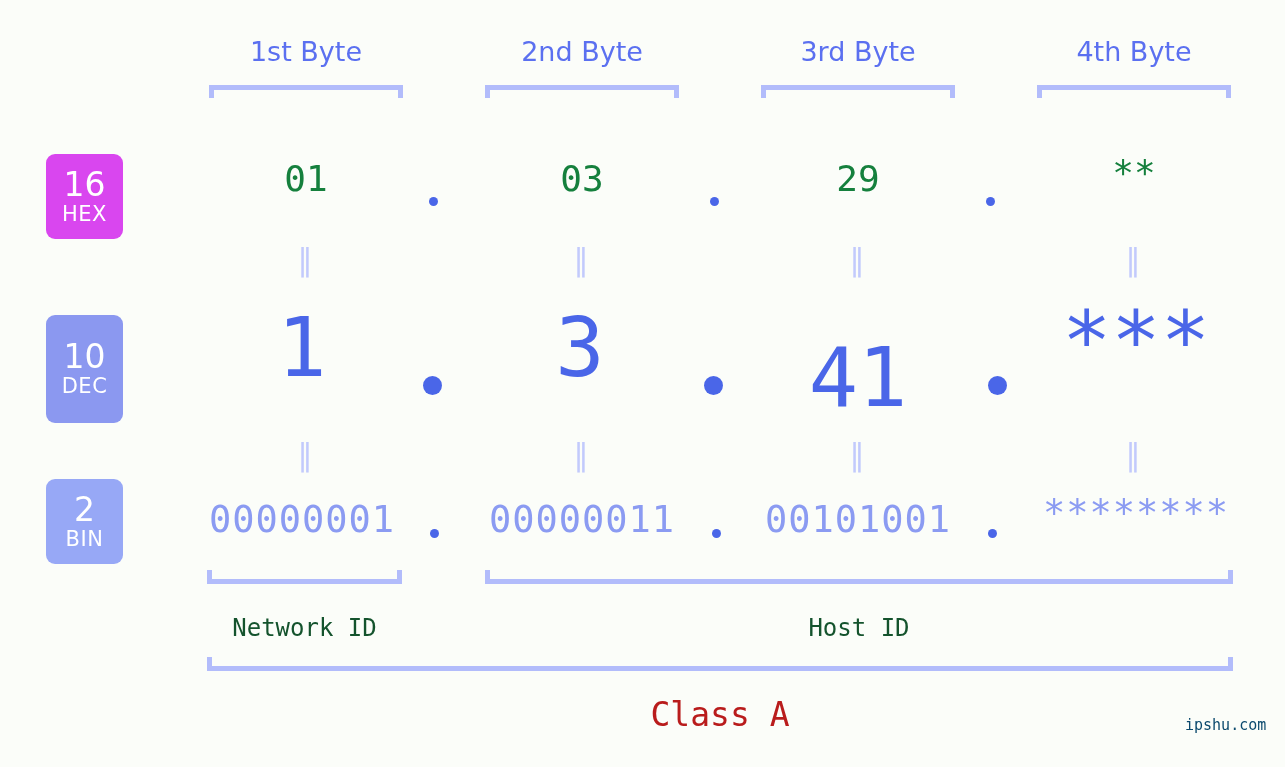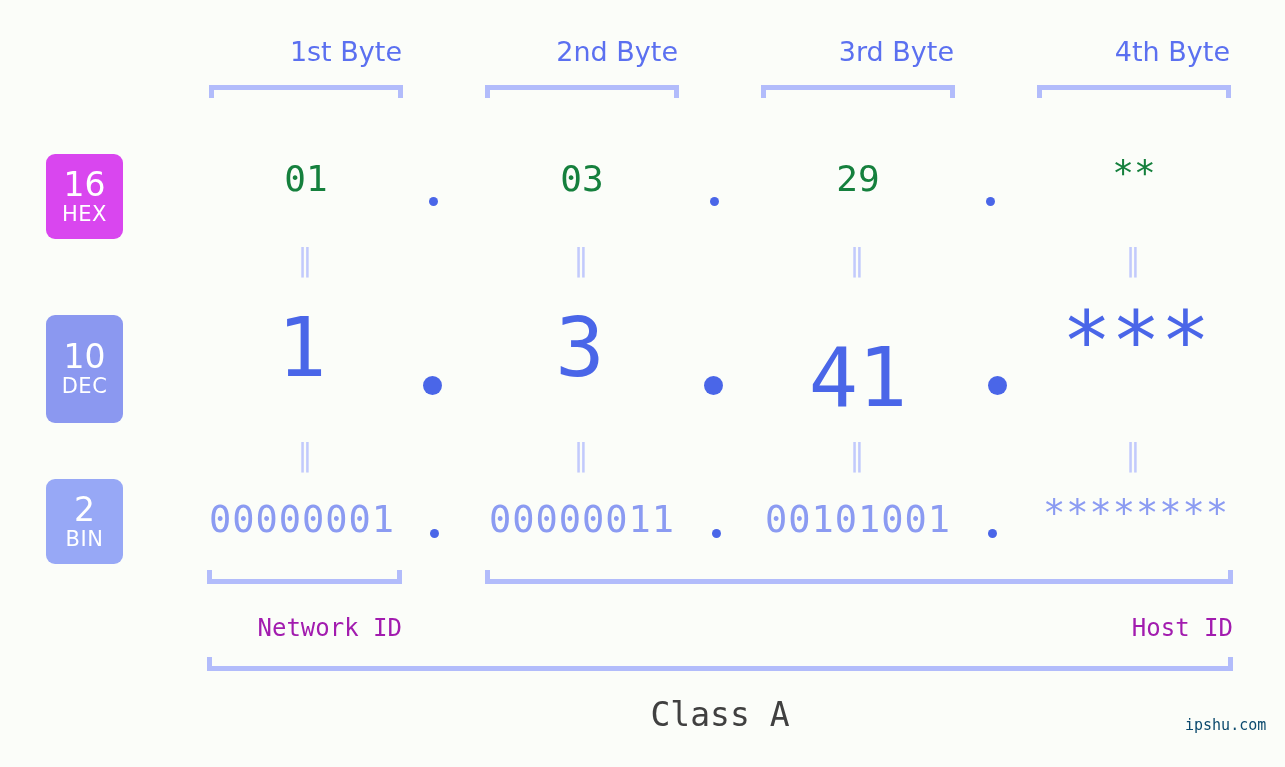--- a/index.html
+++ b/index.html
@@ -21,21 +21,21 @@
     height: 767px;
   }
 
   
   .byte-label {
     position: absolute;
     color: #5b70f0;
     font-family: "DejaVu Sans", sans-serif;
     font-size: 27px;
     font-weight: 400;
-    text-align: right;
+    text-align: center;
     white-space: nowrap;
     letter-spacing: 0px;
   }
 
   
   .bracket-top {
     position: absolute;
     border-top: 5px solid #b2bcfb;
     border-left: 5px solid #b2bcfb;
     border-right: 5px solid #b2bcfb;
@@ -115,30 +115,30 @@
     font-family: "DejaVu Sans", sans-serif;
     font-size: 30px;
     line-height: 30px;
     text-align: center;
     letter-spacing: 2px;
     font-weight: 400;
   }
 
   .id-label {
     position: absolute;
-    color: #a21caf;
+    color: #14532d;
     font-family: "DejaVu Sans Mono", monospace;
     font-size: 24px;
-    text-align: right;
+    text-align: center;
     white-space: nowrap;
   }
 
   .class-label {
     position: absolute;
-    color: #404040;
+    color: #b91c1c;
     font-family: "DejaVu Sans Mono", monospace;
     font-size: 33px;
     text-align: center;
     white-space: nowrap;
   }
 
   .watermark {
     position: absolute;
     color: #0c4a6e;
     font-family: "DejaVu Sans Mono", monospace;

